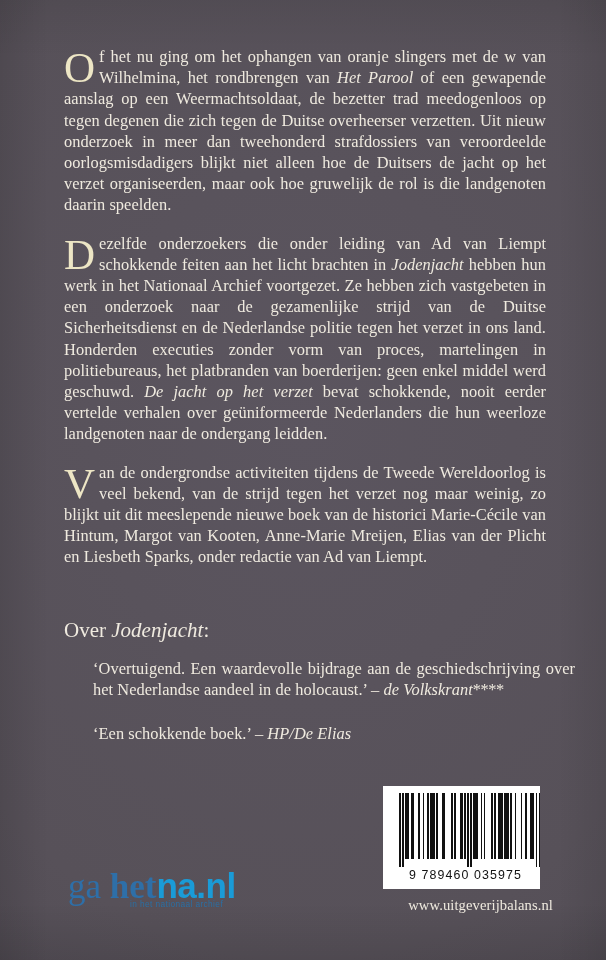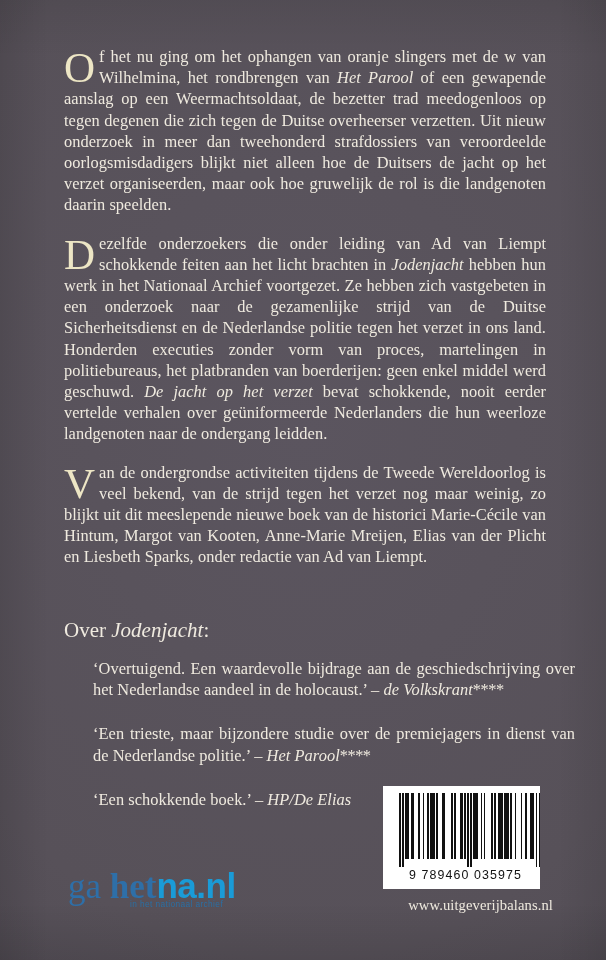--- a/index.html
+++ b/index.html
@@ -191,21 +191,20 @@
     <p class="blurb"><span class="dropcap">V</span><span>an de ondergrondse activiteiten tijdens de Tweede Wereldoorlog is veel bekend, van de strijd tegen het verzet nog maar weinig, zo blijkt uit dit meeslepende nieuwe boek van de historici Marie-Cécile van Hintum, Margot van Kooten, Anne-Marie Mreijen, Elias van der Plicht en Liesbeth Sparks, onder redactie van Ad van Liempt.</span></p>
 
   </div>
 
   <div class="over-line"><span>Over </span><em>Jodenjacht</em><span>:</span></div>
 
   <div class="quotes">
 
     <p class="quote"><span>‘Overtuigend. Een waardevolle bijdrage aan de geschiedschrijving over het Nederlandse aandeel in de holocaust.’ – </span><em>de Volkskrant</em><span class="stars">****</span></p>
 
-    <p class="quote"><span>‘Een trieste, maar bijzondere studie over de premiejagers in dienst van de Nederlandse politie.’ – </span><em>Het Parool</em><span class="stars">****</span></p>
 
     <p class="quote short"><span>‘Een schokkende boek.’ – </span><em>HP/De Elias</em><span class="stars"></span></p>
 
   </div>
 
   <div class="logo">
     <div class="logo-main"><span class="logo-ga">ga </span><span class="logo-het">het</span><span class="logo-na">na.nl</span></div>
     <div class="logo-sub">in het nationaal archief</div>
   </div>
 

